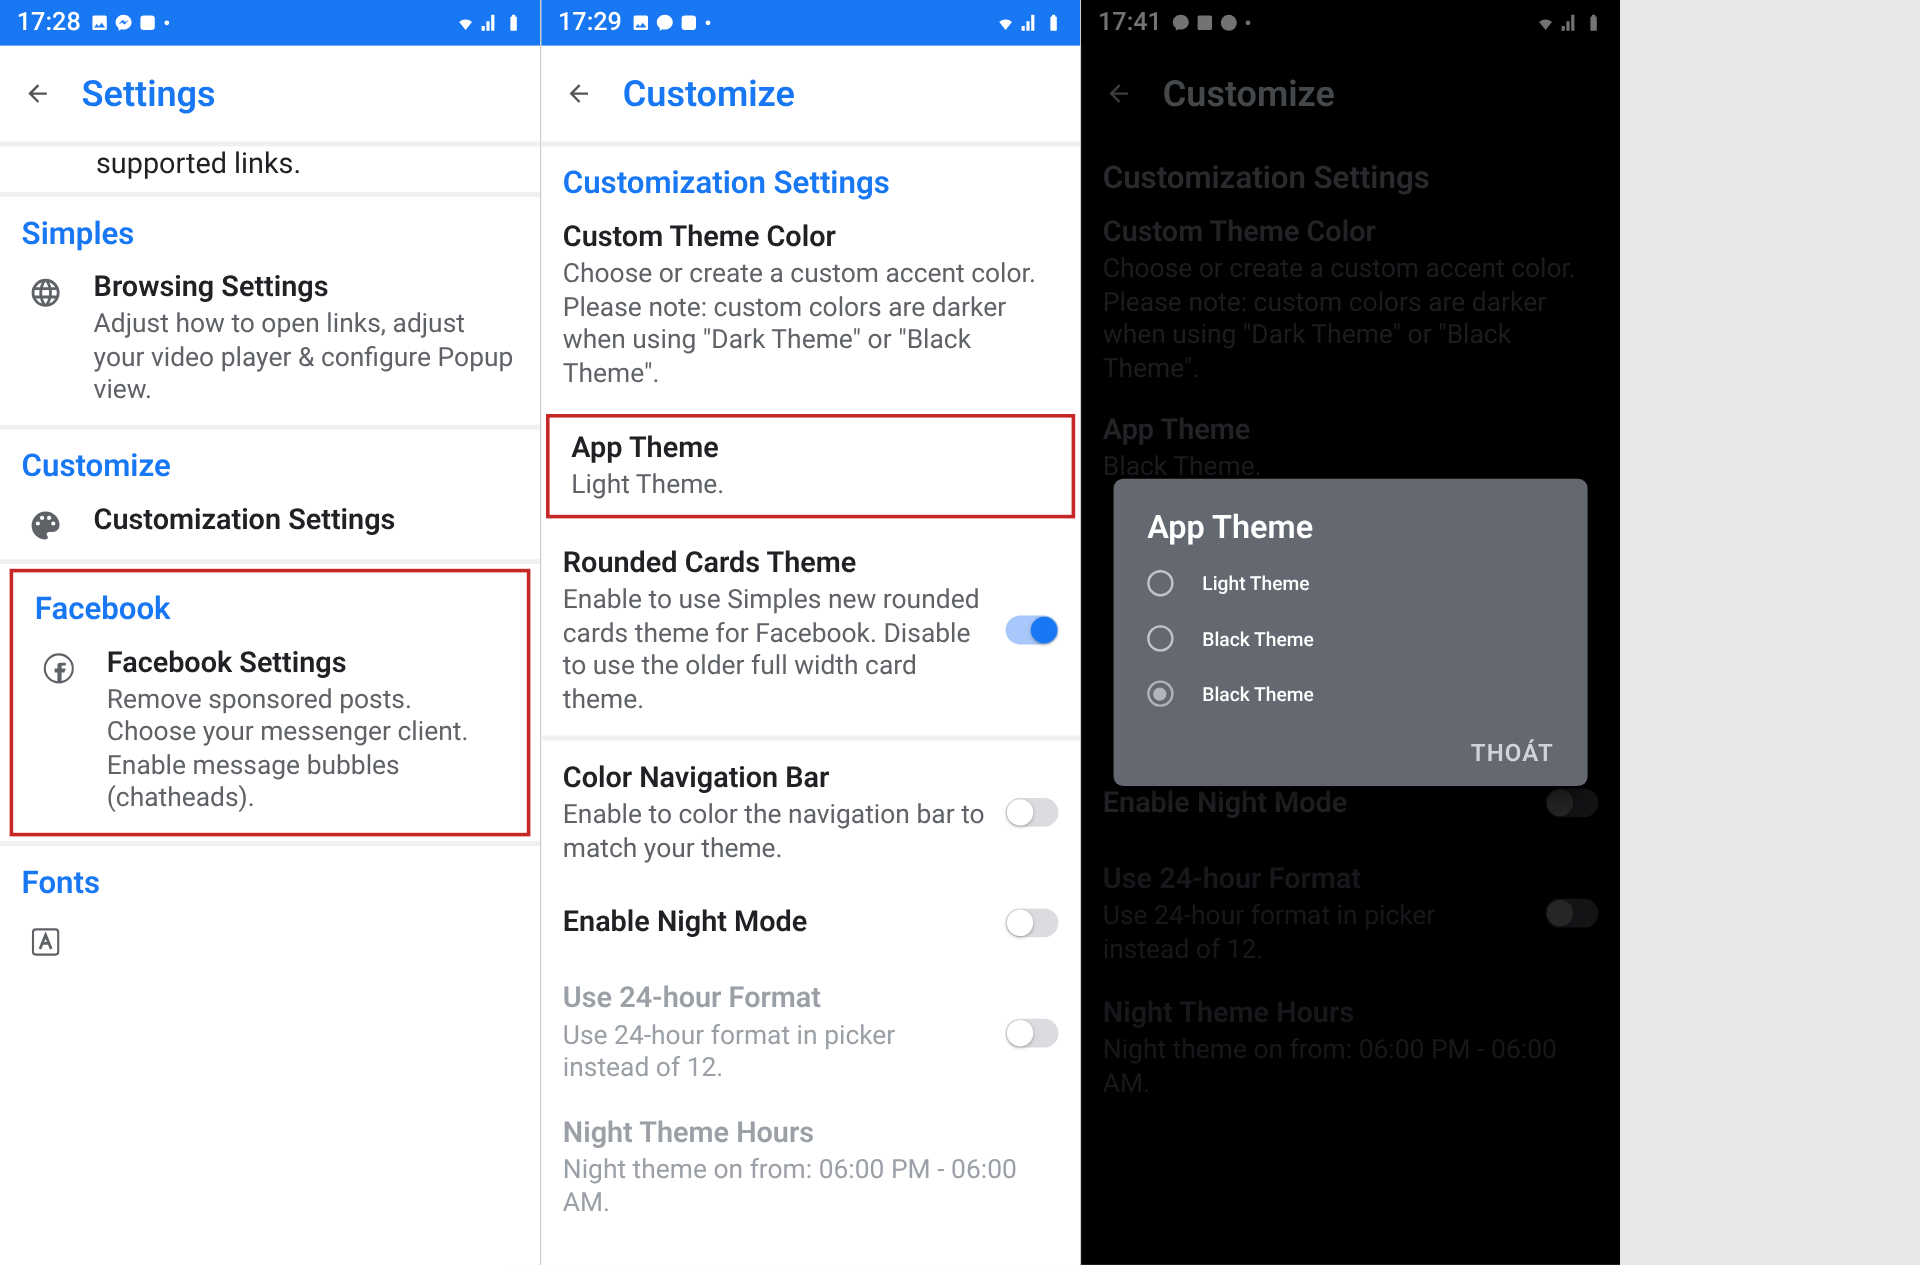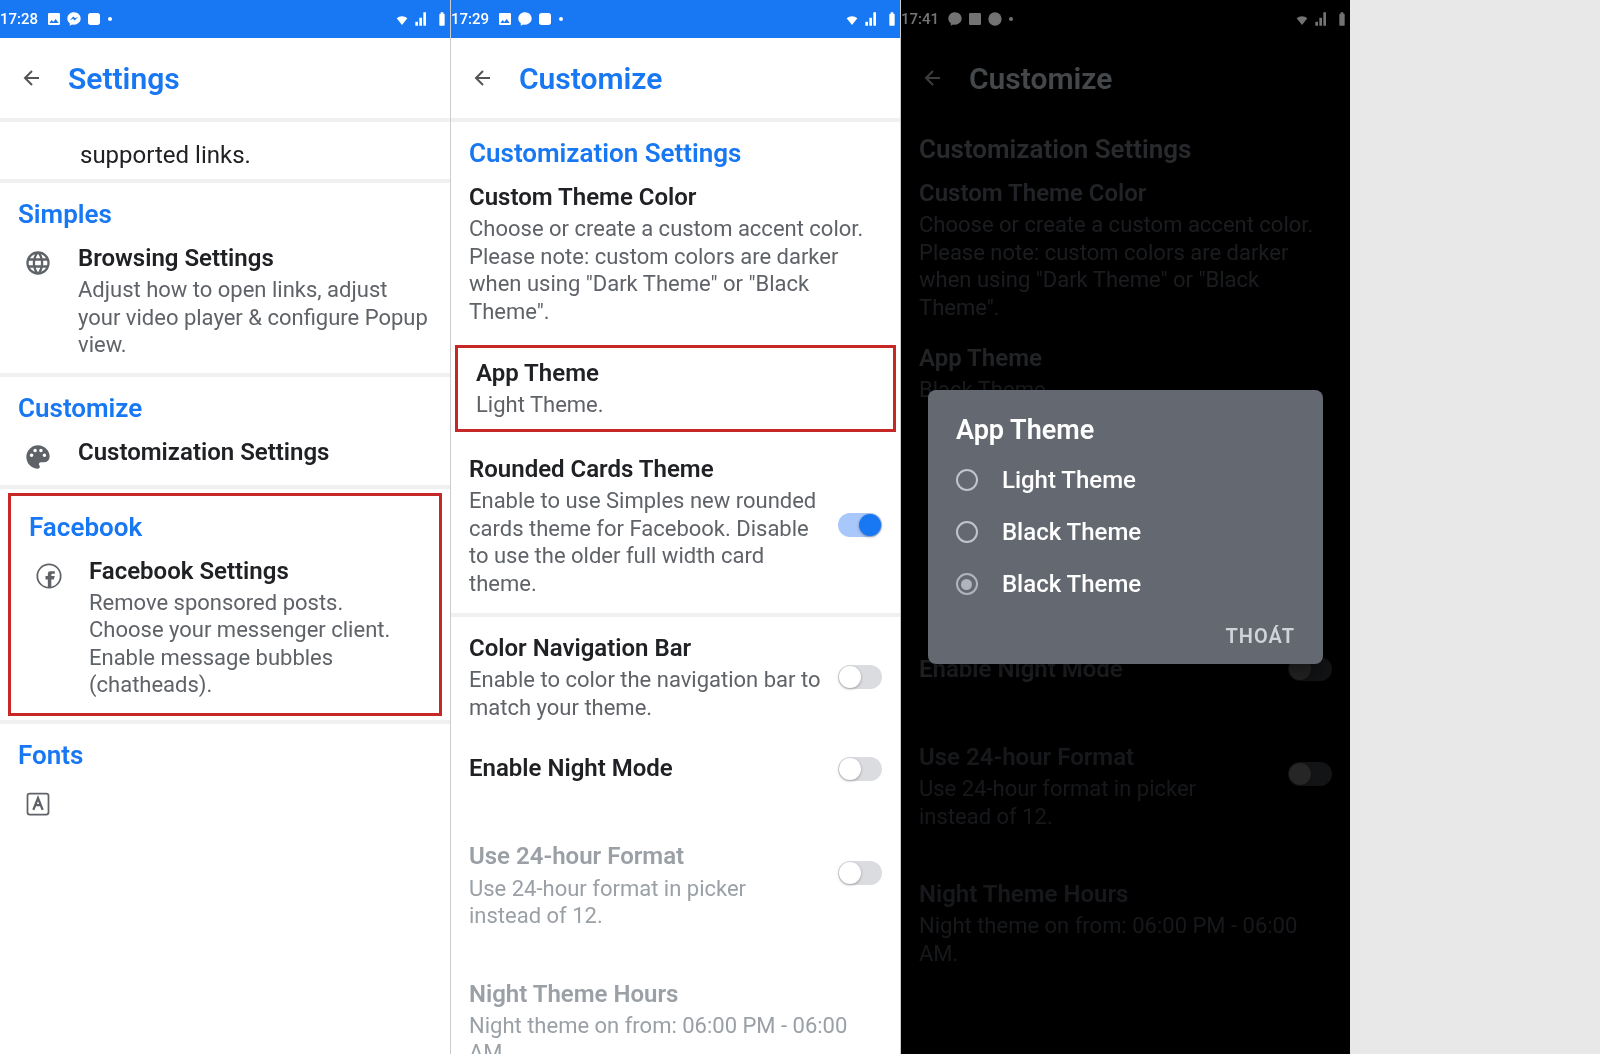--- a/index.html
+++ b/index.html
@@ -1,21 +1,21 @@
 <!DOCTYPE html>
 <html><head>
 <meta charset="utf-8">
 <style>
 * { margin: 0; padding: 0; box-sizing: border-box; font-family: -apple-system, Roboto, "Helvetica Neue", Arial, sans-serif; }
 body { display: flex; width: 1600px; height: 1054px; overflow: hidden; background: #e8e8e8; }
 .screen { width: 450px; height: 1054px; position: relative; overflow: hidden; background: #fff; }
 .screen.dark { background: #000; }
 .screen + .screen { border-left: 1px solid #ccc; }
 
-.status-bar { height: 38px; background: #1877f2; display: flex; align-items: center; justify-content: space-between; padding: 0 0; color: #fff; font-size: 15px; font-weight: 500; }
+.status-bar { height: 38px; background: #1877f2; display: flex; align-items: center; justify-content: space-between; padding: 0 14px; color: #fff; font-size: 21px; font-weight: 500; }
 .status-bar.dark { background: #000; }
 .status-left { display: flex; align-items: center; gap: 8px; }
 .status-right { display: flex; align-items: center; gap: 6px; }
 .status-icons { font-size: 14px; display: flex; gap: 4px; align-items: center; }
 .status-icons svg { width: 16px; height: 16px; fill: #fff; }
 .dot { width: 4px; height: 4px; background: #fff; border-radius: 50%; display: inline-block; margin-left: 2px; }
 
 .appbar { height: 80px; display: flex; align-items: center; padding: 0 18px; gap: 22px; }
 .appbar .back { width: 28px; height: 28px; display: flex; align-items: center; justify-content: center; }
 .appbar .back svg { width: 24px; height: 24px; stroke: #555; fill: none; stroke-width: 2; }
@@ -30,49 +30,49 @@
 .dark .section-header { color: #5a5e66; }
 
 .setting-row { display: flex; padding: 8px 18px 14px 18px; gap: 20px; align-items: flex-start; }
 .setting-row .icon-slot { width: 40px; display: flex; justify-content: center; padding-top: 6px; flex-shrink: 0; }
 .setting-row .icon-slot svg { width: 28px; height: 28px; }
 .setting-row .text-col { flex: 1; }
 .setting-title { font-size: 24px; font-weight: 600; color: #202124; line-height: 1.3; }
 .setting-desc { font-size: 22px; color: #5f6368; line-height: 1.25; margin-top: 2px; }
 .dark .setting-title { color: #4a4e56; }
 .dark .setting-desc { color: #3c3f45; }
-.disabled .setting-title { color: #9aa0a6; margin-top: 25px; }
+.disabled .setting-title { color: #9aa0a6; }
 .disabled .setting-desc { color: #9aa0a6; }
 .dark .disabled .setting-title { color: #33363c; }
 .dark .disabled .setting-desc { color: #33363c; }
 
 .toggle-row { display: flex; padding: 16px 18px; gap: 16px; align-items: center; }
 .toggle-row .text-col { flex: 1; }
 .switch { width: 44px; height: 24px; border-radius: 12px; position: relative; flex-shrink: 0; }
 .switch.on { background: #a8c7fa; }
 .switch.off { background: #dadce0; }
 .dark .switch.off { background: #2a2d32; }
 .switch .knob { width: 22px; height: 22px; border-radius: 50%; position: absolute; top: 1px; box-shadow: 0 1px 3px rgba(0,0,0,0.3); }
 .switch.on .knob { right: 1px; background: #1877f2; }
 .switch.off .knob { left: 1px; background: #fff; }
 .dark .switch.off .knob { background: #555; }
 
 .highlight-box { border: 3px solid #c62828; margin: 4px 8px; }
 .highlight-box-inner { border: 3px solid #c62828; }
 
-.partial-top { font-size: 24px; color: #202124; padding: 19px 18px 10px 80px; font-weight: 400; }
+.partial-top { font-size: 24px; color: #202124; padding: 0 18px 10px 80px; font-weight: 400; }
 
 .dialog-overlay { position: absolute; top: 0; left: 0; right: 0; bottom: 0; background: rgba(0,0,0,0.55); display: flex; align-items: center; justify-content: center; }
 .dialog { background: #646971; border-radius: 8px; width: 88%; padding: 24px 0 12px 0; box-shadow: 0 8px 24px rgba(0,0,0,0.5); }
 .dialog-title { font-size: 27px; font-weight: 600; color: #fff; padding: 0 24px 8px 28px; }
 .dialog-option { display: flex; align-items: center; gap: 24px; padding: 12px 24px 12px 28px; }
 .radio { width: 22px; height: 22px; border: 2.5px solid #c0c4cc; border-radius: 50%; display: flex; align-items: center; justify-content: center; flex-shrink: 0; }
 .radio.selected { border-color: #b0b4bc; }
 .radio.selected::after { content: ""; width: 11px; height: 11px; background: #b0b4bc; border-radius: 50%; }
-.dialog-option-label { font-size: 24px; font-weight: 500; color: #fff; }
+.dialog-option-label { font-size: 16px; font-weight: 500; color: #fff; }
 .dialog-action { text-align: right; padding: 14px 28px 4px 0; font-size: 20px; font-weight: 600; color: #d0d3d8; letter-spacing: 1px; }
 </style>
 </head>
 <body>
 
 <div class="screen">
   <div class="status-bar">
     <div class="status-left">
       <span>17:28</span>
       <span class="status-icons">

